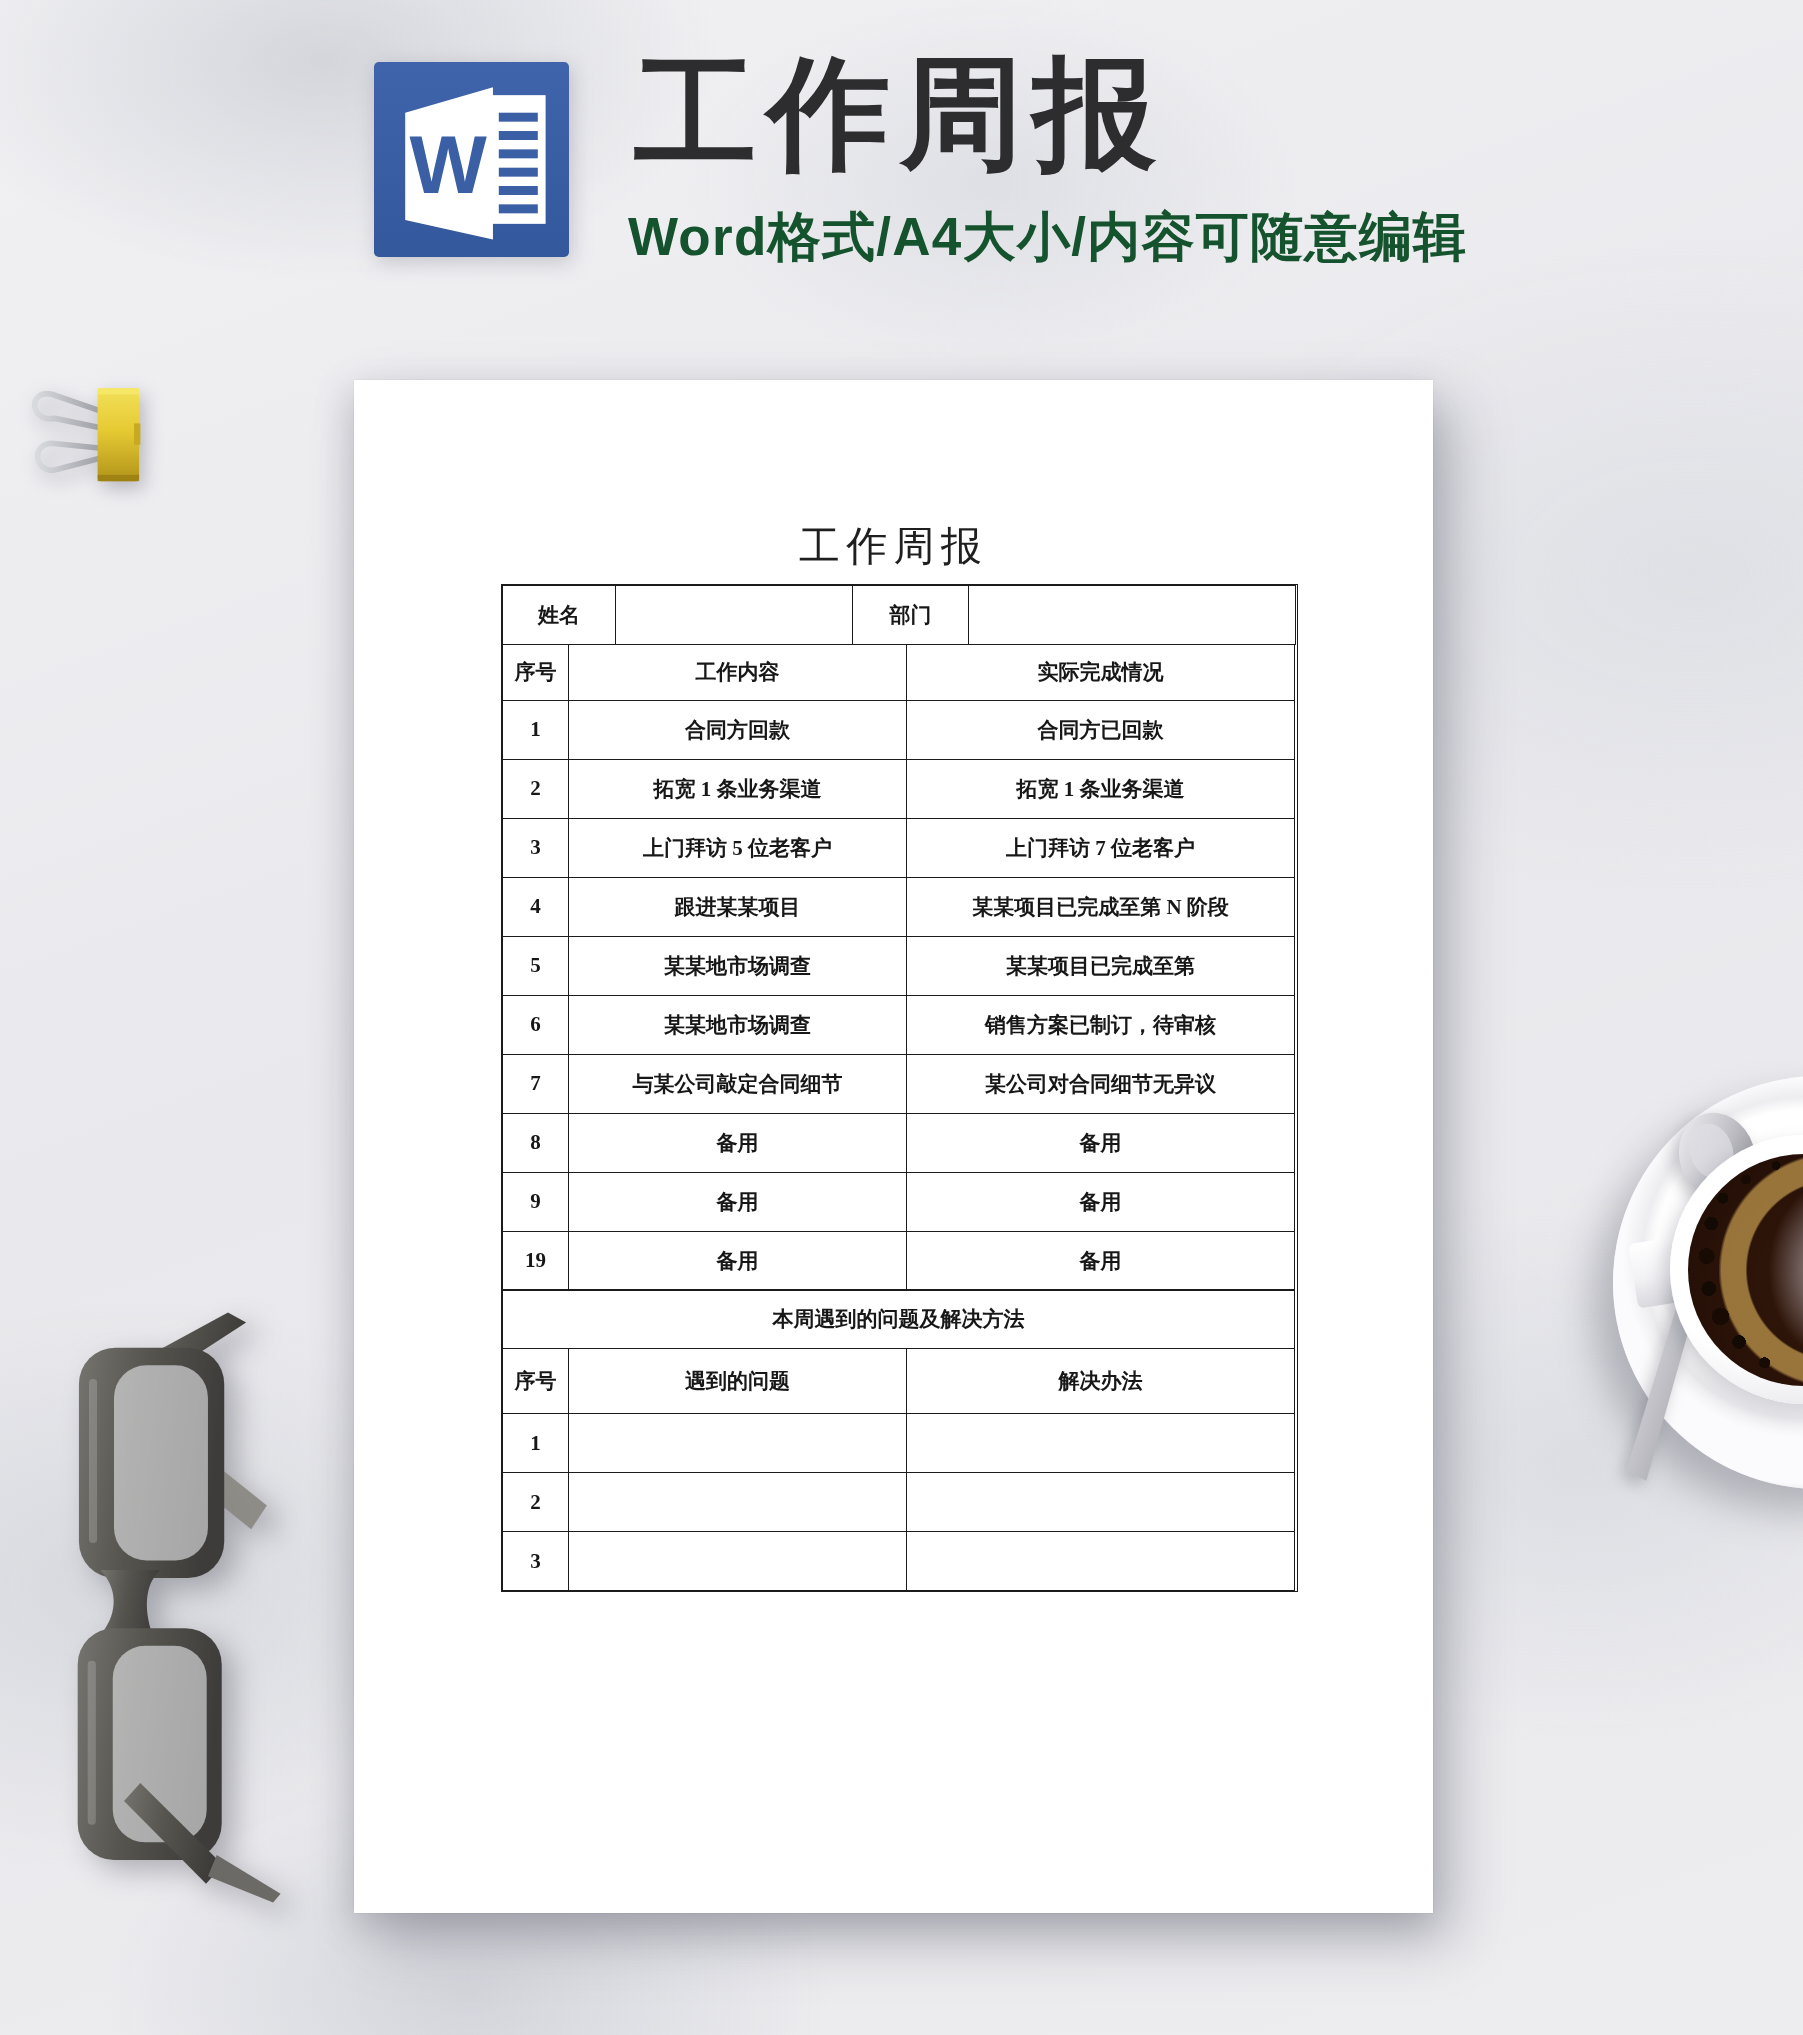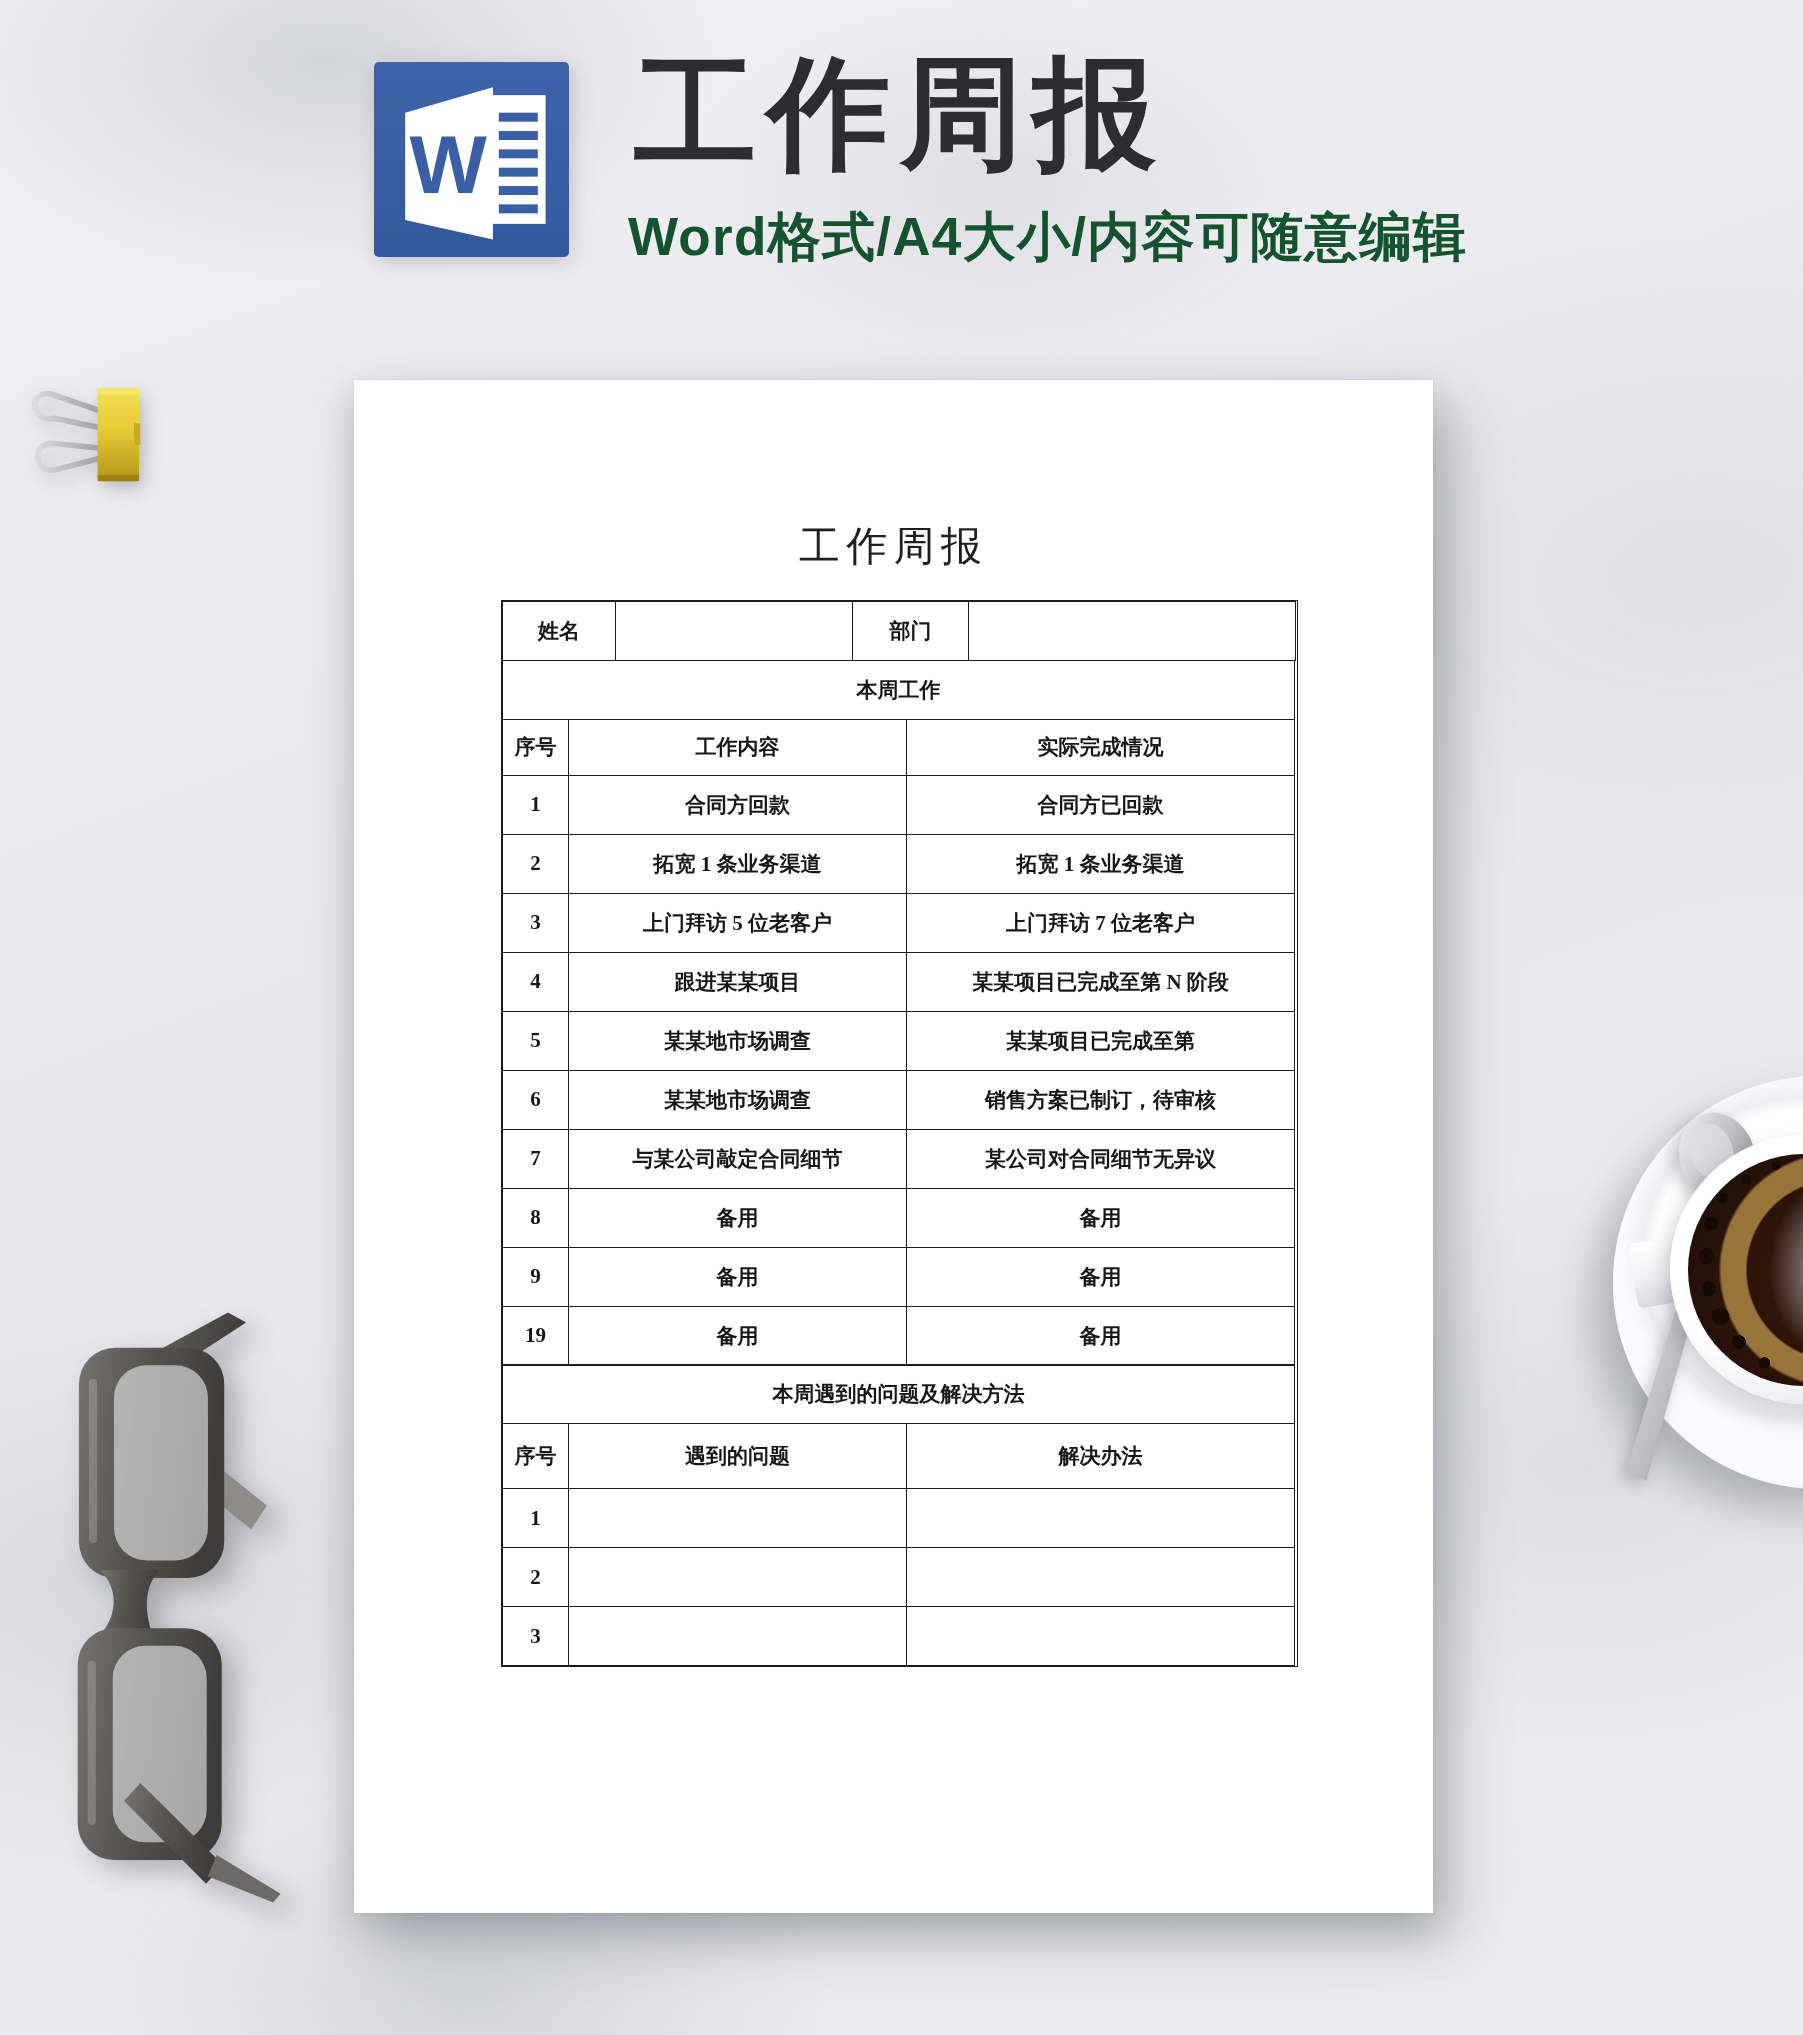--- a/index.html
+++ b/index.html
@@ -31,21 +31,21 @@
   .page{
     position:absolute;left:354px;top:380px;width:1079px;height:1533px;background:#ffffff;
     box-shadow: 0 0 1.3px rgba(0,0,0,.12), 19px 26px 53px rgba(112,112,128,.48), -7.5px 11.3px 30px rgba(118,118,132,.25);
     z-index:1;
   }
   .doc-title{
     position:absolute;left:0;top:139px;width:100%;text-align:center;
     font-family:"Liberation Serif","DejaVu Serif",serif;
     font-size:41px;color:#1f1f1f;letter-spacing:6.3px;font-weight:400;
   }
-  .report{position:absolute;left:147px;top:220px;width:795px;border:1.3px solid #1b1b1b;}
+  .report{position:absolute;left:147px;top:204px;width:795px;border:1.3px solid #1b1b1b;}
   table.tbl{border-collapse:collapse;table-layout:fixed;width:792px;}
   table.tbl + table.tbl{margin-top:-1.3px;}
   .tbl td{
     border:1.3px solid #1b1b1b;text-align:center;vertical-align:middle;
     font-family:"Liberation Serif","DejaVu Serif",serif;
     font-weight:700;font-size:21px;color:#171717;padding:0 6.3px;overflow:hidden;
   }
   tr.h95{height:59px;} tr.h93{height:58px;} tr.h94{height:59px;} tr.h90{height:56px;}
   tr.h102{height:59px;} tr.h103{height:65px;}
   
@@ -144,23 +144,20 @@
     </tbody>
       </table>
 
     <table class="tbl">
       <colgroup>
           <col style="width:66px">
           <col style="width:338px">
           <col style="width:388px">
         </colgroup>
       <tbody>
-          <tr class="h94">
-        <td colspan="3">本周工作</td>
-      </tr>
       <tr class="h90">
         <td>序号</td>
         <td>工作内容</td>
         <td>实际完成情况</td>
       </tr>
       <tr class="h94">
         <td>1</td>
         <td>合同方回款</td>
         <td>合同方已回款</td>
       </tr>

